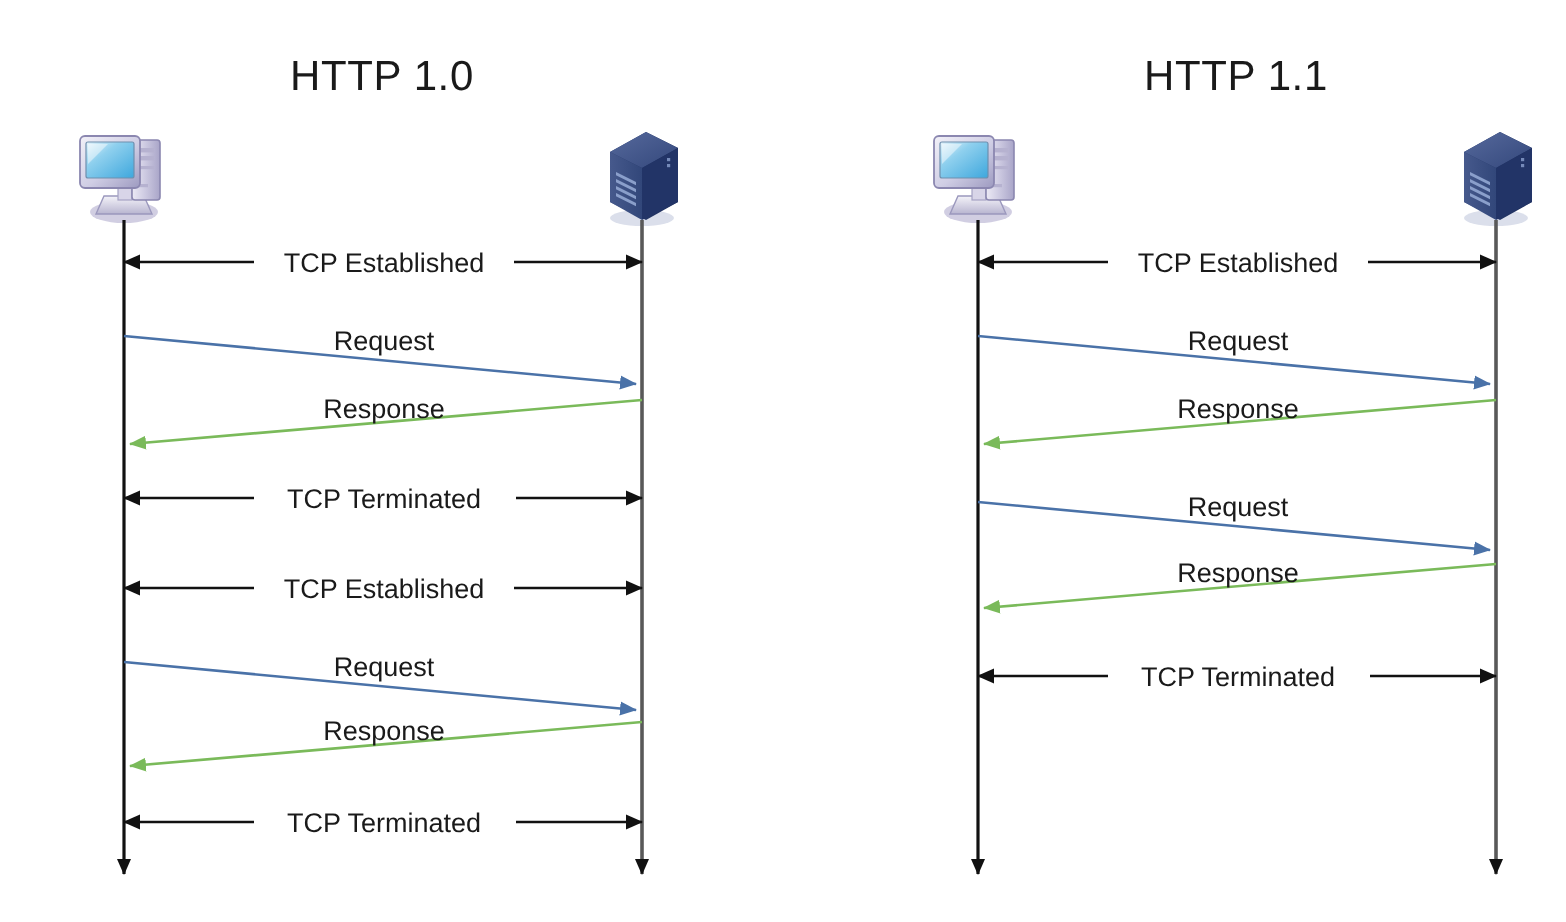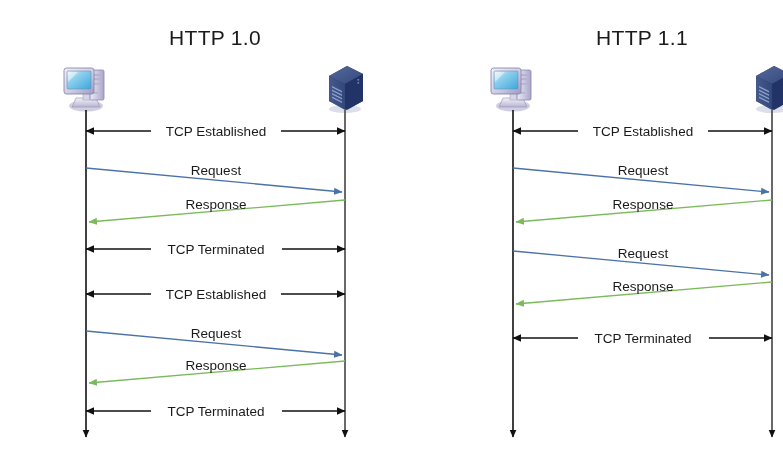--- a/index.html
+++ b/index.html
@@ -12,21 +12,20 @@
     height: 461px;
     font-family: "Liberation Sans", sans-serif;
     overflow: hidden;
     position: relative;
   }
   #stage {
     position: relative;
     width: 685px;
     height: 461px;
     background: #ffffff;
-    margin-left: 24px;
   }
   svg.diagram-canvas {
     position: absolute;
     left: 0;
     top: 0;
     width: 783px;
     height: 461px;
     display: block;
   }
   .title-text {

